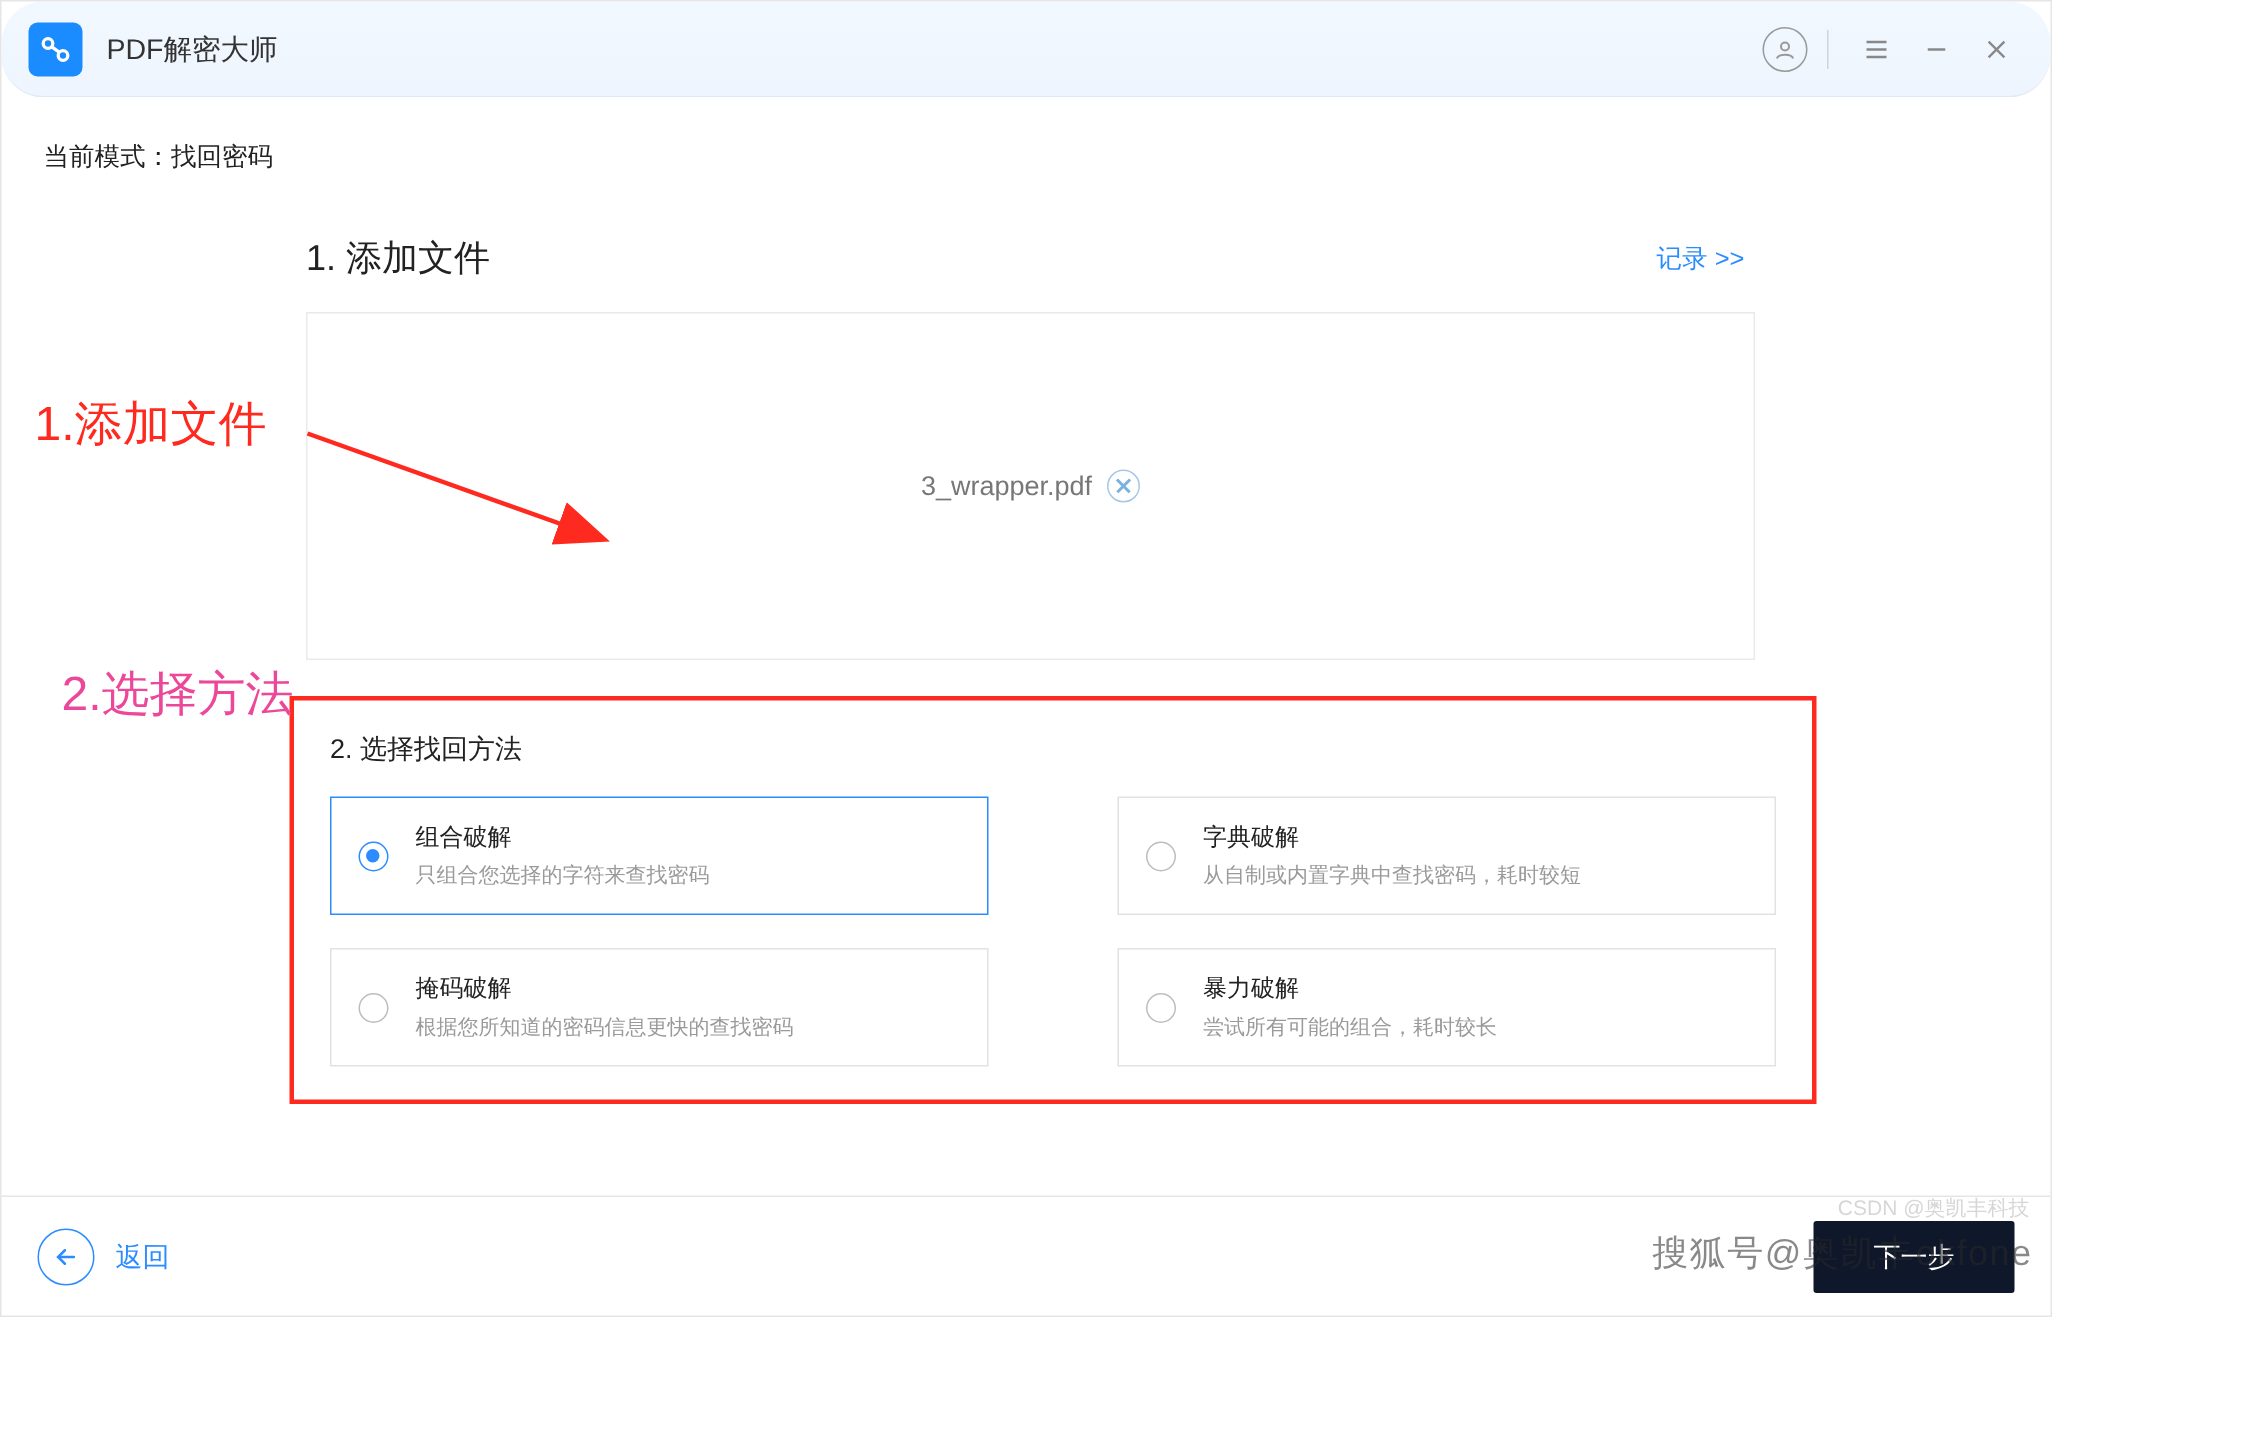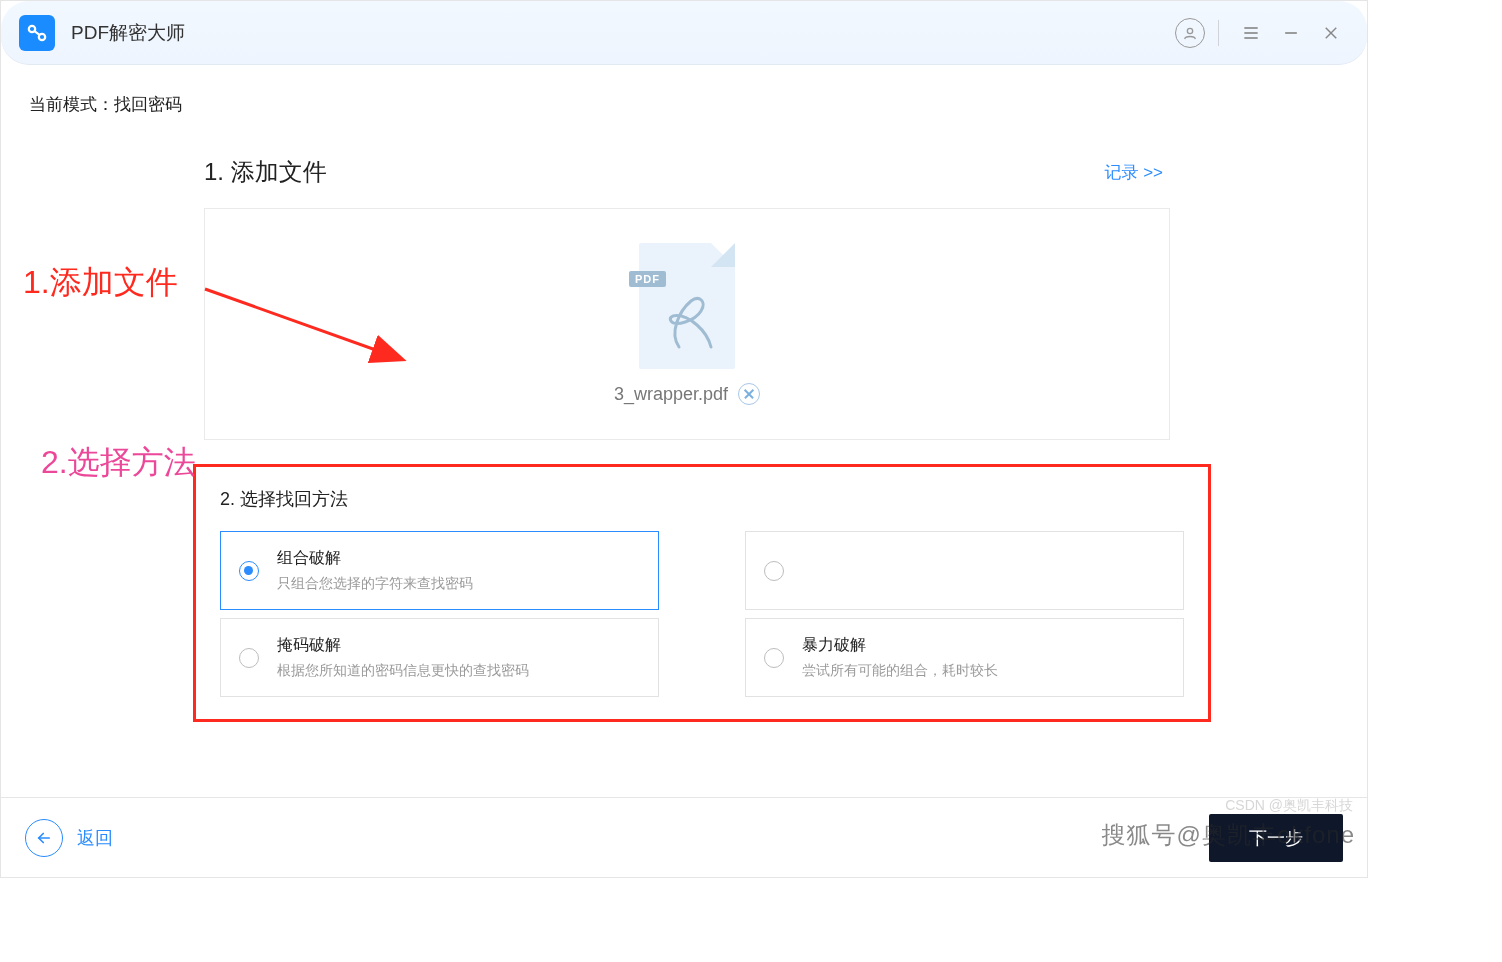--- a/index.html
+++ b/index.html
@@ -148,21 +148,21 @@
     width: 1018px;
     border: 3px solid #ff2a1f;
     padding: 20px 24px 22px 24px;
   }
   .method-title {
     font-size: 18px; color: #222; margin-bottom: 20px;
   }
   .method-grid {
     display: grid;
     grid-template-columns: 1fr 1fr;
-    gap: 8px 86px;
+    gap: 22px 86px;
   }
   .method-card {
     border: 1px solid #e2e2e2;
     padding: 16px 18px;
     display: flex;
     align-items: center;
     gap: 18px;
     cursor: pointer;
   }
   .method-card.selected { border: 1.8px solid #2a8cff; }
@@ -298,47 +298,44 @@
     <span>当前模式：</span><span>找回密码</span>
   </div>
 
   <div class="step-header">
     <div class="step-title">1. 添加文件</div>
     <div class="header-spacer"></div>
     <div class="record-link">记录 &gt;&gt;</div>
   </div>
 
   <div class="drop-zone">
-    <div class="pdf-icon">
-      <div class="pdf-page"></div>
-      <div class="pdf-badge">PDF</div>
-      <svg class="pdf-swirl" width="54" height="62" viewBox="0 0 54 62" fill="none" stroke="#9fbcd3" stroke-width="3" stroke-linecap="round">
-        <path d="M18 56 C 8 42, 18 20, 30 10 C 38 4, 46 10, 40 20 C 34 30, 14 36, 10 30 C 6 24, 20 20, 36 34 C 44 41, 48 48, 50 56"></path>
-      </svg>
-    </div>
     <div class="file-row">
       <span>3_wrapper.pdf</span>
       <span class="clear-file"></span>
     </div>
   </div>
 
   <div class="method-box">
     <div class="method-title">2. 选择找回方法</div>
     <div class="method-grid">
 
       <div class="method-card selected">
         <div class="radio"></div>
         <div class="method-texts">
           <div class="mt">组合破解</div>
           <div class="md">只组合您选择的字符来查找密码</div>
         </div>
       </div>
 
       <div class="method-card">
         <div class="radio"></div>
+        <div class="method-texts">
+          <div class="mt">字典破解</div>
+          <div class="md">从自制或内置字典中查找密码，耗时较短</div>
+        </div>
       </div>
 
       <div class="method-card">
         <div class="radio"></div>
         <div class="method-texts">
           <div class="mt">掩码破解</div>
           <div class="md">根据您所知道的密码信息更快的查找密码</div>
         </div>
       </div>
 

